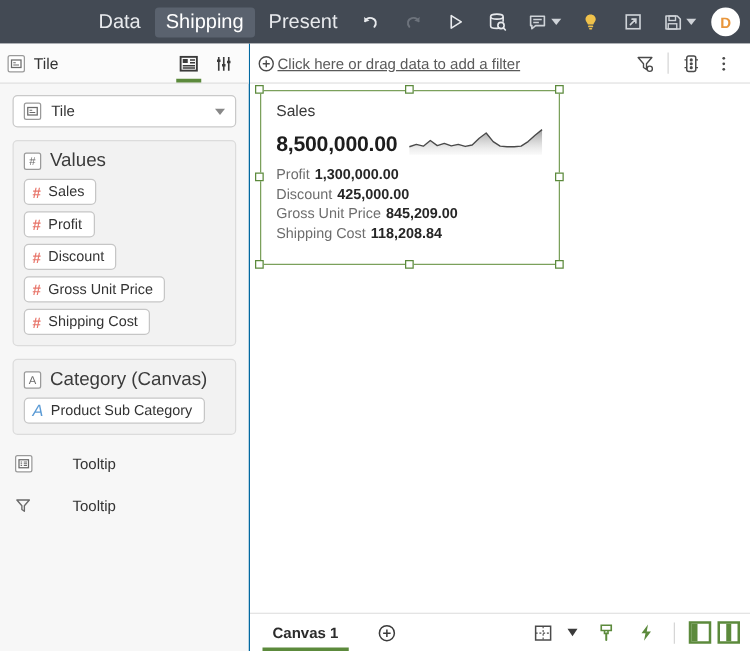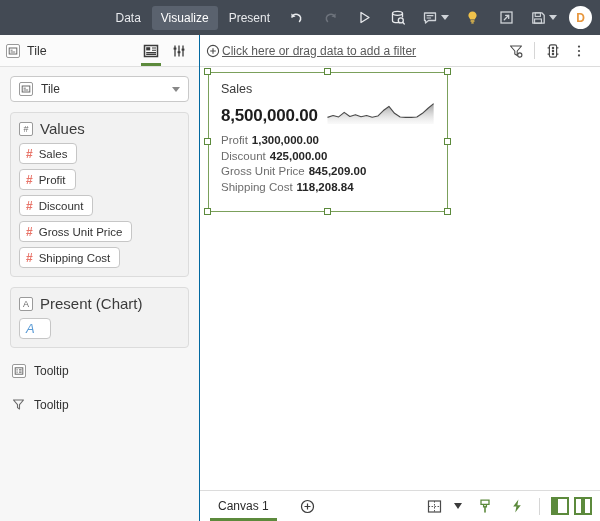--- a/index.html
+++ b/index.html
@@ -12,21 +12,21 @@
   #app { position: relative; width: 600px; height: 521px; display: flex; flex-direction: column; }
 
   
   .topbar {
     height: 35px; background: #434a54; flex: 0 0 35px;
     display: flex; align-items: center; justify-content: flex-end;
     padding-right: 8px; gap: 0;
   }
   .navtabs { display: flex; align-items: center; gap: 2px; }
   .navtab {
-    color: #e8eaed; font-size: 12px; padding: 4px 9px; border-radius: 3px;
+    color: #e8eaed; font-size: 16px; padding: 4px 9px; border-radius: 3px;
     line-height: 16px; white-space: nowrap; cursor: pointer;
   }
   .navtab.active { background: #5a626e; color: #ffffff; }
   .tbicons { display: flex; align-items: center; }
   .tbbtn {
     width: 34px; height: 30px; display: flex; align-items: center; justify-content: center;
     cursor: pointer; position: relative;
   }
   .tbbtn.withcaret { width: 40px; }
   .caret {
@@ -79,21 +79,21 @@
     border: 1px solid #c6c6c6; border-radius: 4px; height: 21px;
     padding: 0 9px 0 6px; margin-bottom: 5px; cursor: pointer; max-width: 100%;
   }
   .pill:last-child { margin-bottom: 0; }
   .pill-glyph { font-size: 12px; font-weight: bold; margin-right: 6px; line-height: 1; }
   .pill-glyph.num { color: #e8766b; }
   .pill-glyph.txt { color: #5b9bd5; font-style: italic; font-weight: normal; font-size: 13px; }
   .pill-label { font-size: 11.5px; color: #333; white-space: nowrap; }
   .pill-wrap { display: flex; flex-direction: column; align-items: flex-start; }
 
-  .sb-item { display: flex; align-items: flex-start; padding: 6px 2px; margin-top: 8px; cursor: pointer; }
+  .sb-item { display: flex; align-items: flex-start; padding: 6px 2px; margin-top: 8px; cursor: pointer; gap: 24px; }
   .sb-item-label { font-size: 12px; color: #333; margin-left: 8px; }
 
   
   .boxicon {
     width: 14px; height: 14px; border: 1px solid #9a9a9a; border-radius: 2px;
     display: inline-flex; align-items: center; justify-content: center;
     font-size: 9px; color: #6a6a6a; flex: 0 0 14px; background: #fff;
   }
 
   
@@ -128,21 +128,21 @@
     position: absolute; width: 7px; height: 7px; background: #ffffff;
     border: 1px solid #5c8a3c; box-sizing: border-box;
   }
 
   
   .statusbar {
     height: 31px; flex: 0 0 31px; border-top: 1px solid #dcdcdc; background: #ffffff;
     display: flex; align-items: center; padding: 0 8px 0 0;
   }
   .canvas-tab {
-    font-size: 12px; color: #2b2b2b; font-weight: normal; padding: 0 12px;
+    font-size: 12px; color: #2b2b2b; font-weight: bold; padding: 0 12px;
     height: 30px; display: flex; align-items: center; position: relative; cursor: pointer;
     margin-left: 6px;
   }
   .canvas-tab.active::after {
     content: ""; position: absolute; left: 4px; right: 4px; bottom: 0; height: 3px; background: #5c8a3c;
   }
   .add-canvas { width: 30px; height: 30px; display: flex; align-items: center; justify-content: center; cursor: pointer; margin-left: 12px; }
   .sb-spacer { flex: 1; }
   .sbtn { width: 23px; height: 26px; display: flex; align-items: center; justify-content: center; cursor: pointer; }
   .sbtn.wide { width: 32px; }
@@ -155,21 +155,21 @@
   .panel-toggle .bar-center { width: 4px; height: 100%; background: #5c8a3c; }
 </style>
 </head>
 <body>
 
 <div id="app">
 
   <div class="topbar">
     <div class="navtabs">
       <div class="navtab">Data</div>
-      <div class="navtab active">Visualize</div>
+      <div class="navtab active">Shipping</div>
       <div class="navtab">Present</div>
     </div>
 
     <div class="tbicons">
       <div class="tbbtn">
         <svg width="17" height="17" viewBox="0 0 17 17">
           <path d="M11.5 12.5 C13.5 10 13 6.5 9.5 5.5 C7 4.8 5 6 4 8" fill="none" stroke="#e8eaed" stroke-width="1.5" stroke-linecap="round"></path>
           <path d="M3.2 4.6 L3.8 8.6 L7.6 7.6 Z" fill="#e8eaed"></path>
         </svg>
       </div>
@@ -291,25 +291,26 @@
             <div class="pill">
               <span class="pill-glyph num">#</span>
               <span class="pill-label">Shipping Cost</span>
             </div>
           </div>
         </div>
 
         <div class="shelf">
           <div class="shelf-head">
             <span class="boxicon">A</span>
-            <span class="shelf-title">Present (Chart)</span>
+            <span class="shelf-title">Category (Canvas)</span>
           </div>
           <div class="pill-wrap">
             <div class="pill">
               <span class="pill-glyph txt">A</span>
+              <span class="pill-label">Product Sub Category</span>
             </div>
           </div>
         </div>
 
         <div class="sb-item">
           <span class="boxicon">
             <svg width="10" height="10" viewBox="0 0 10 10">
               <rect x="1.2" y="1.8" width="7.6" height="6.4" fill="none" stroke="#6a6a6a" stroke-width="1"></rect>
               <path d="M2.5 3.6 h1.2 M2.5 5 h1.2 M2.5 6.4 h1.2 M5 3.6 h2.6 M5 5 h2.6 M5 6.4 h2.6" stroke="#6a6a6a" stroke-width="0.8"></path>
             </svg>

